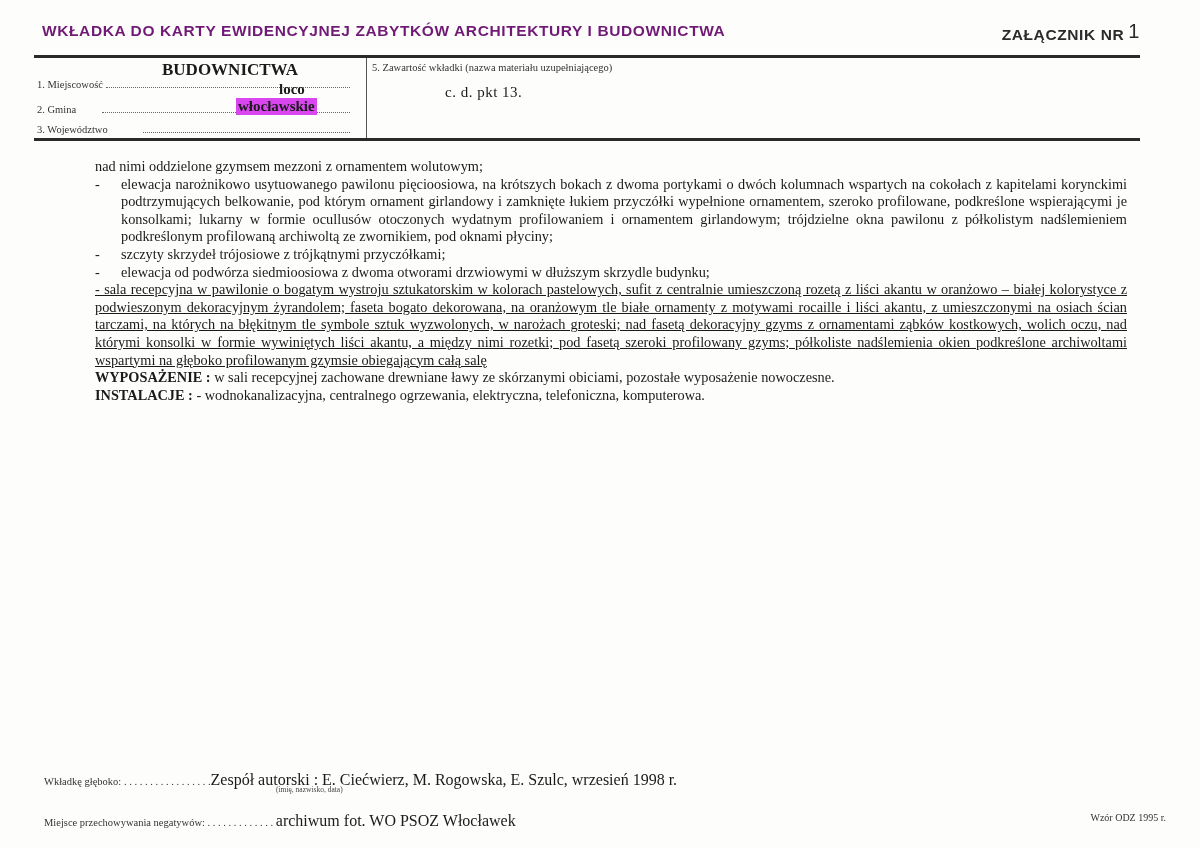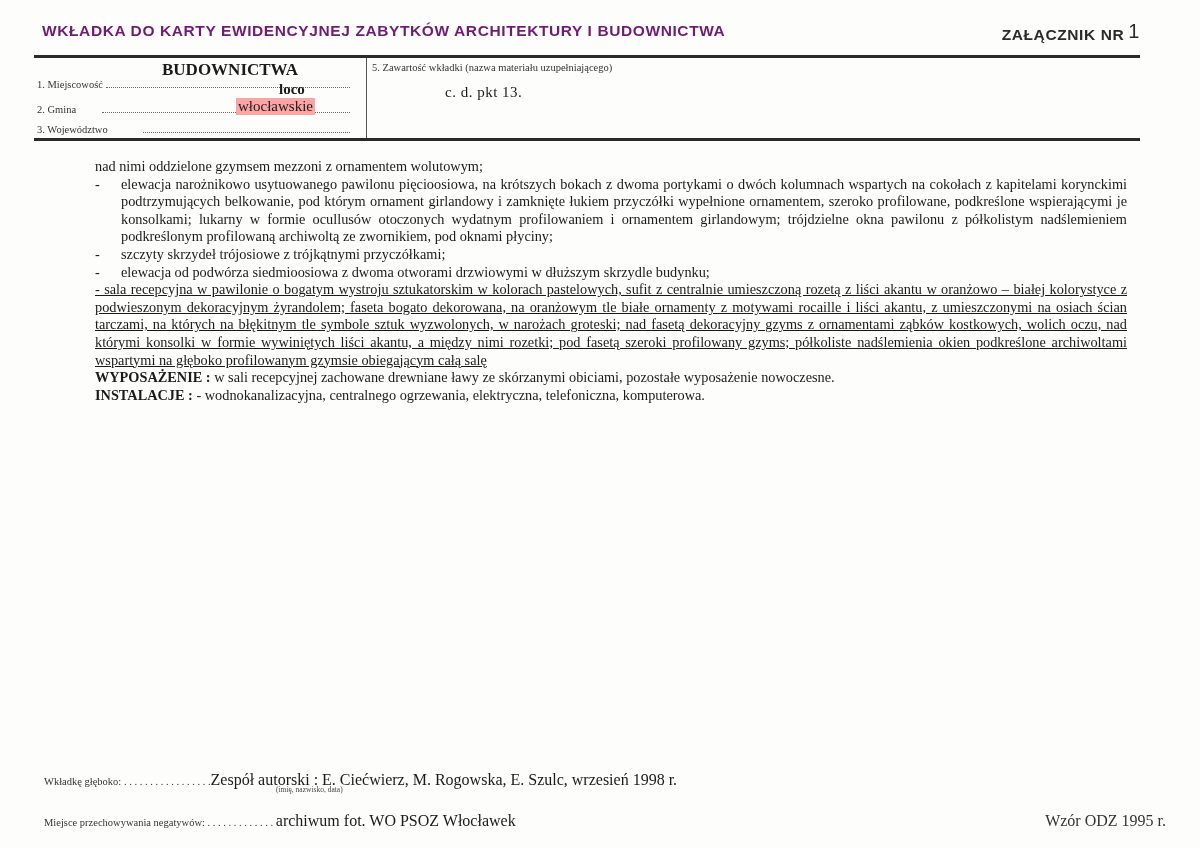--- a/index.html
+++ b/index.html
@@ -34,40 +34,40 @@
   .field-row {
     position: absolute; left: 3px; right: 16px; font-size: 10.5px; color: #333;
     display: flex; align-items: baseline;
   }
   .field-row .lbl { white-space: nowrap; }
   .field-row .dots { flex: 1; border-bottom: 1.5px dotted #666; margin-left: 3px; height: 8px; }
   .row-1 { top: 21px; } .row-2 { top: 46px; gap: 23px; } .row-3 { top: 66px; gap: 32px; }
 
   .val-miejsc { position: absolute; left: 128px; top: 2px; font-weight: bold; font-size: 17px; }
   .val-gmina { position: absolute; left: 245px; top: 23px; font-weight: bold; font-size: 15px; }
-  .val-woj { position: absolute; left: 202px; top: 40px; font-weight: normal; font-size: 15px; background: #fca5a5; padding: 0 2px; }
+  .val-woj { position: absolute; left: 202px; top: 40px; font-weight: bold; font-size: 15px; background: #d946ef; padding: 0 2px; }
 
   .small-label { position: absolute; left: 5px; top: 4px; font-size: 10.5px; color: #333; }
   .obiekt-val { position: absolute; left: 36px; top: 24px; font-weight: bold; font-size: 16.5px; letter-spacing: 0.3px; }
   .zaw-val { position: absolute; left: 37px; top: 26px; font-size: 15px; letter-spacing: 0.5px; margin-left: 41px; }
 
   .body { position: absolute; left: 95px; top: 158px; width: 1032px; font-size: 14.3px; line-height: 17.6px; }
   .body p { margin: 0; text-align: justify; }
   .bullet { position: relative; padding-left: 26px; text-align: justify; }
   .bullet .dash { position: absolute; left: 0; top: 0; }
   .section { margin-top: 18px; }
   .section .head { font-weight: bold; }
   .tight { margin-top: 0; text-decoration: underline; }
 
   .footer-row { position: absolute; font-size: 10.5px; color: #333; white-space: nowrap; }
   .footer-1 { left: 44px; top: 771px; }
   .footer-2 { left: 44px; top: 812px; }
   .footer-row .big { font-size: 16px; color: #1a1a1a; }
   .footer-sub { position: absolute; left: 276px; top: 785px; font-size: 7.5px; color: #444; }
-  .wzor { position: absolute; right: 34px; top: 812px; font-size: 16px; color: #333; }
+  .wzor { position: absolute; right: 34px; top: 812px; font-size: 10px; color: #333; }
 </style>
 </head>
 <body>
 
 <div class="top-title">WKŁADKA DO KARTY EWIDENCYJNEJ ZABYTKÓW ARCHITEKTURY I BUDOWNICTWA</div>
 <div class="annex"><span>ZAŁĄCZNIK NR</span><span class="num">1</span></div>
 
 <div class="header-table">
   <div class="cell cell-1">
     <div class="field-row row-1">

